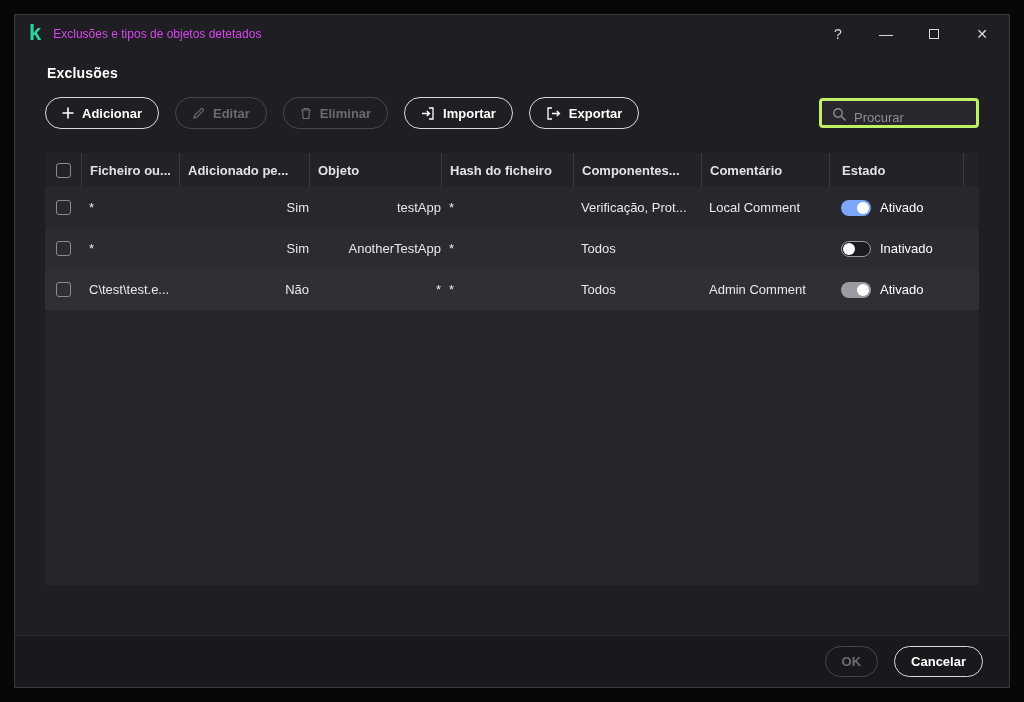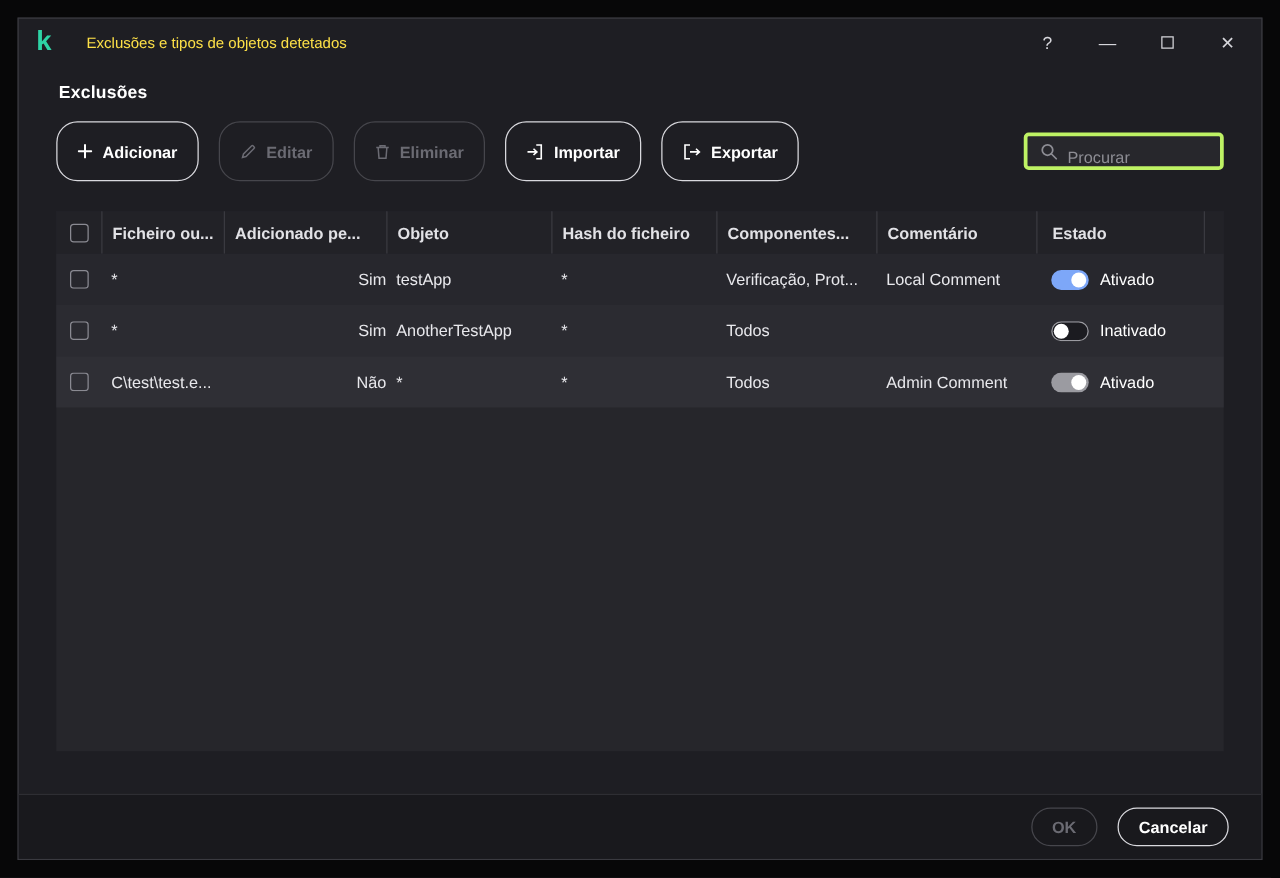--- a/index.html
+++ b/index.html
@@ -6,32 +6,32 @@
   html,body { width:1024px; height:702px; background:#070708; font-family:"Liberation Sans", sans-serif; overflow:hidden; }
 
   .window {
     position:absolute; left:14px; top:14px; width:996px; height:674px;
     background:#1e1e23; border:1px solid #3a3a40; color:#fff;
   }
 
   
   .titlebar { height:38px; display:flex; align-items:center; padding:0 12px 0 14px; }
   .logo { color:#2ed3a5; font-weight:bold; font-size:22px; line-height:18px; margin-top:-3px; }
-  .titlebar-text { margin-left:28px; font-size:12px; color:#fde047; }
+  .titlebar-text { margin-left:12px; font-size:12px; color:#d946ef; }
   .win-controls { margin-left:auto; display:flex; align-items:center; }
   .win-btn { width:30px; height:30px; margin-left:18px; display:flex; align-items:center; justify-content:center;
              color:#d6d6db; font-size:14px; cursor:default; background:transparent; border:none; }
   .max-box { width:10px; height:10px; border:1.3px solid #d6d6db; }
 
   
   .page-title { margin:12px 0 0 32px; font-size:14px; font-weight:bold; letter-spacing:.2px; }
 
   
   .toolbar { display:flex; align-items:center; margin:16px 30px 0 30px; }
-  .btn { height:48px; display:inline-flex; align-items:center; gap:8px; padding:0 16px; margin-right:16px;
+  .btn { height:32px; display:inline-flex; align-items:center; gap:8px; padding:0 16px; margin-right:16px;
          border-radius:17px; background:transparent; font-size:13px; font-weight:600; cursor:default;
          font-family:"Liberation Sans", sans-serif; }
   .btn-enabled { border:1px solid #d9d9de; color:#ffffff; }
   .btn-disabled { border:1px solid #46464c; color:#6b6b73; }
   .btn svg { display:block; }
 
   .search-box { margin-left:auto; margin-right:0; width:160px; height:30px; background:#27272c;
                 border:3px solid #bef264; border-radius:4px; display:flex; align-items:flex-end;
                 padding:0 10px; gap:8px; color:#8d8d94; }
   .search-box input { flex:1; min-width:0; background:transparent; border:none; outline:none;
@@ -46,21 +46,21 @@
   .thead .cell + .cell { border-left:1px solid #3a3a40; }
   .tbody-row { height:41px; font-size:13px; color:#e8e8ec; }
   .tbody-row:nth-child(2) { background:#27272d; }
   .tbody-row:nth-child(3) { background:#2b2b31; }
   .tbody-row:nth-child(4) { background:#2f2f35; }
 
   .cell { padding-left:8px; overflow:hidden; white-space:nowrap; text-overflow:ellipsis; }
   .col-check   { width:36px;  min-width:36px;  display:flex; align-items:center; justify-content:center; padding-left:0; }
   .col-file    { width:98px;  min-width:98px; }
   .col-added   { width:130px; min-width:130px;text-align:right; }
-  .col-object  { width:132px; min-width:132px; }
+  .col-object  { width:132px; min-width:132px;text-align:right; }
   .col-hash    { width:132px; min-width:132px; }
   .col-comp    { width:128px; min-width:128px; }
   .col-comment { width:128px; min-width:128px; }
   .col-state   { width:134px; min-width:134px; display:flex; align-items:center; gap:9px; padding-left:12px; }
   .col-spacer  { flex:1; height:100%; padding:0; }
 
   .checkbox { width:15px; height:15px; border:1.5px solid #8a8a92; border-radius:3px; background:transparent; }
 
   .toggle { position:relative; width:30px; height:16px; border-radius:8px; flex:0 0 auto; }
   .toggle .knob { position:absolute; top:2px; width:12px; height:12px; border-radius:50%; background:#fff; }

